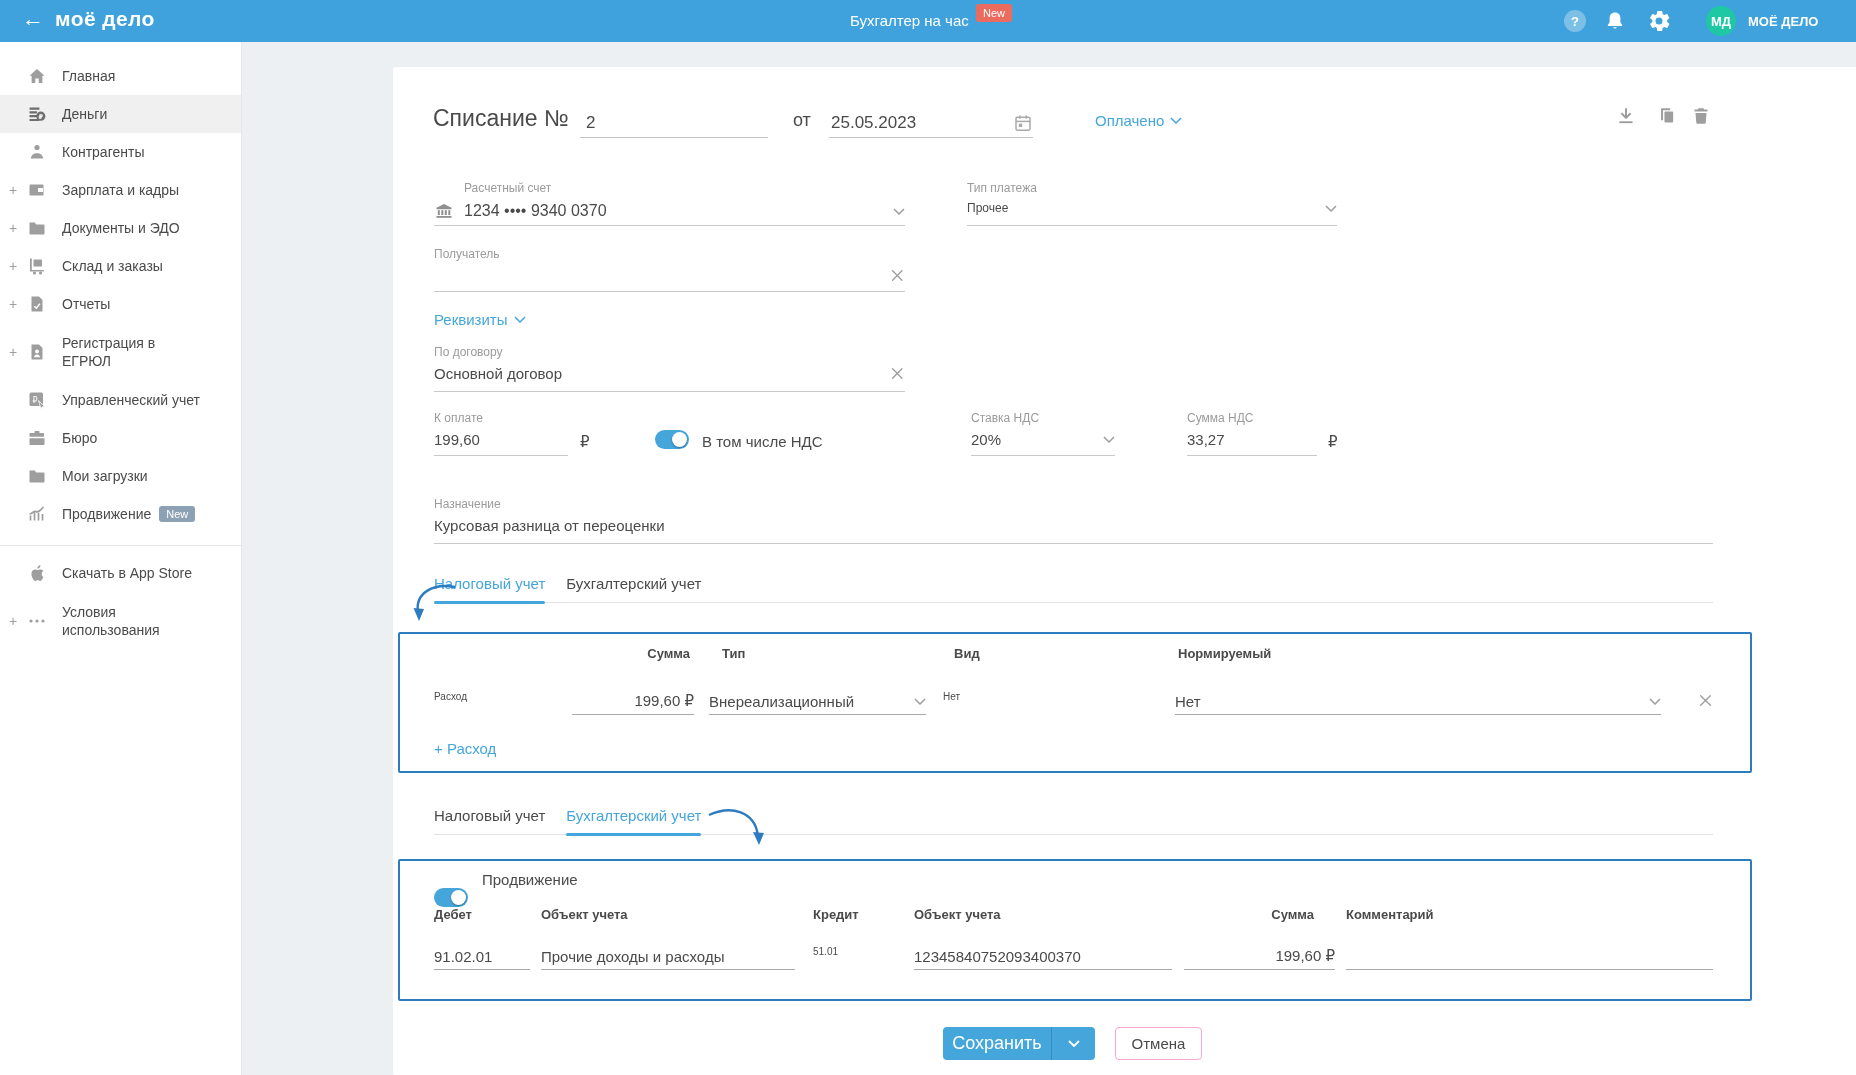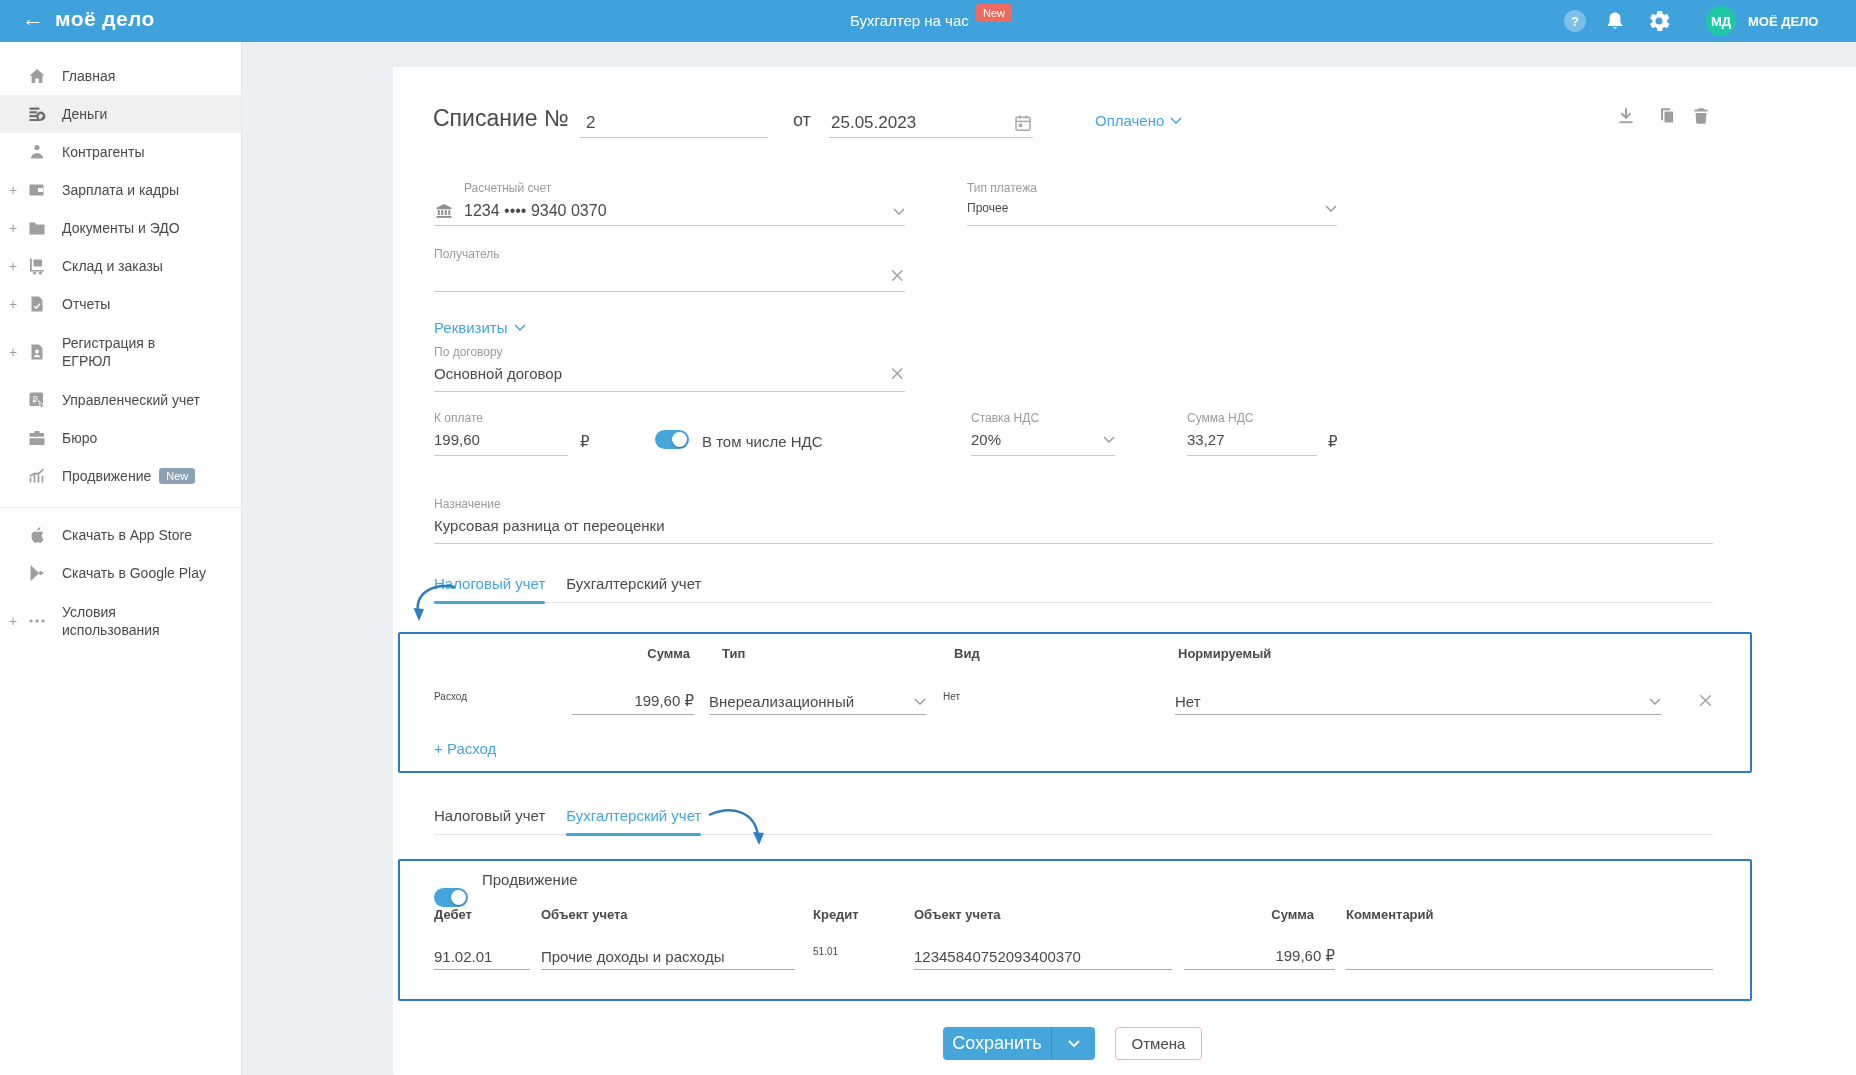--- a/index.html
+++ b/index.html
@@ -168,44 +168,43 @@
     <span>Управленческий учет</span>
   </div>
   <div class="s-item">
     <svg class="ic" viewBox="0 0 20 20" fill="#9E9E9E">
         <path d="M7.5 5V4c0-.6.4-1 1-1h3c.6 0 1 .4 1 1v1h3.5c.6 0 1 .4 1 1v2.8H2.5V6c0-.6.4-1 1-1z"></path>
         <path d="M2.5 10.3h15V16c0 .6-.4 1-1 1h-13c-.6 0-1-.4-1-1z"></path>
       </svg>
     <span>Бюро</span>
   </div>
   <div class="s-item">
+    <svg class="ic" viewBox="0 0 20 20" fill="#9E9E9E">
+        <path d="M2.5 4.5h5.2l1.6 2h7.2c.6 0 1 .4 1 1v8c0 .6-.4 1-1 1H3.5c-.6 0-1-.4-1-1z"></path>
+      </svg>
+    <span>Мои загрузки</span>
+  </div>
+  <div class="s-item">
     <svg class="ic" viewBox="0 0 20 20" fill="none" stroke="#9E9E9E" stroke-width="1.7">
         <path d="M3.5 16.5v-5"></path>
         <path d="M7.5 16.5V7.5"></path>
         <path d="M11.5 16.5V9"></path>
         <path d="M15.5 16.5V10"></path>
         <path d="M2.5 9.5c2.5 1.5 4-3.5 6.5-2s4-1 7.5-4.5"></path>
       </svg>
     <span>Продвижение</span>
     <span class="s-badge">New</span>
   </div>
   <div class="s-div"></div>
   <div class="s-item">
     <svg class="ic" viewBox="0 0 20 20" fill="#9E9E9E">
         <path d="M14.7 10.8c0-1.9 1.5-2.8 1.6-2.9-.9-1.3-2.3-1.5-2.8-1.5-1.2-.1-2.3.7-2.9.7-.6 0-1.5-.7-2.5-.7-1.3 0-2.5.8-3.1 1.9-1.3 2.3-.3 5.8 1 7.7.6.9 1.4 2 2.3 1.9.9 0 1.3-.6 2.4-.6s1.4.6 2.4.6 1.7-.9 2.3-1.8c.7-1 1-2.1 1-2.1s-2-.8-1.7-3.2z"></path>
         <path d="M12.6 4.6c.5-.6.9-1.5.8-2.4-.8 0-1.7.5-2.3 1.2-.5.6-.9 1.5-.8 2.3.9.1 1.8-.5 2.3-1.1z"></path>
       </svg>
     <span>Скачать в App Store</span>
-  </div>
-  <div class="s-item">
-    <svg class="ic" viewBox="0 0 20 20" fill="#9E9E9E">
-        <path d="M3.5 2.6v14.8c0 .3.3.4.5.3l8-7.4c.2-.1.2-.3 0-.4l-8-7.5c-.2-.2-.5 0-.5.2z"></path>
-        <path d="M13.3 7.7l2.9 1.7c.6.3.6.9 0 1.2l-2.9 1.7-1.8-2.3z"></path>
-      </svg>
-    <span>Скачать в Google Play</span>
   </div>
   <div class="s-item two">
     <span class="plus">+</span>
     <svg class="ic" viewBox="0 0 20 20" fill="#9E9E9E">
         <circle cx="4" cy="10" r="1.6"></circle>
         <circle cx="10" cy="10" r="1.6"></circle>
         <circle cx="16" cy="10" r="1.6"></circle>
       </svg>
     <span>Условия использования</span>
   </div>
@@ -276,21 +275,21 @@
   <div class="field" style="left:41px; top:180px; width:471px; height:45px;">
     <div class="lbl">Получатель</div>
     <div class="f-row">
       <input value="" style="">
       <svg class="xbtn" viewBox="0 0 14 14" stroke="#9E9E9E" stroke-width="1.3" stroke-linecap="round">
           <path d="M2.5 2.5l9 9M11.5 2.5l-9 9"></path>
         </svg>
     </div>
   </div>
 
-  <div class="abs blue-link" style="left:41px; top:252px;">
+  <div class="abs blue-link" style="left:41px; top:244px;">
     <span>Реквизиты</span>
     <svg class="chev" viewBox="0 0 12 7" fill="none" stroke="#45A6DC" stroke-width="1.5">
         <path d="M1 1l5 5 5-5"></path>
       </svg>
   </div>
 
   <div class="field" style="left:41px; top:278px; width:471px; height:47px;">
     <div class="lbl">По договору</div>
     <div class="f-row">
       <input value="Основной договор" style="">

